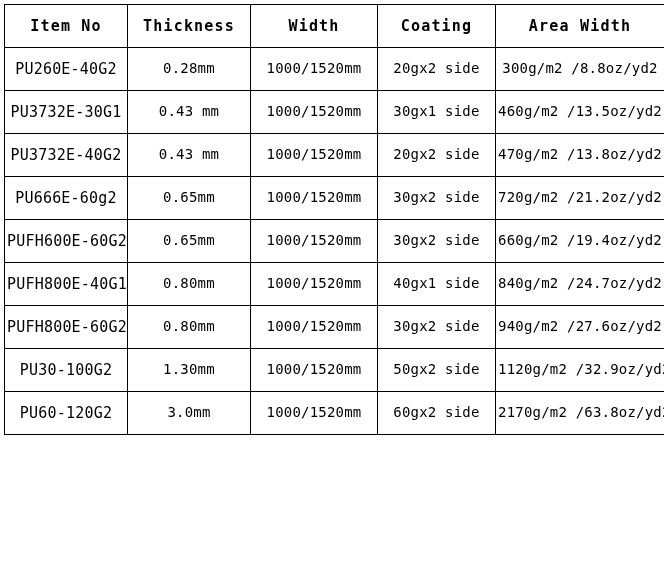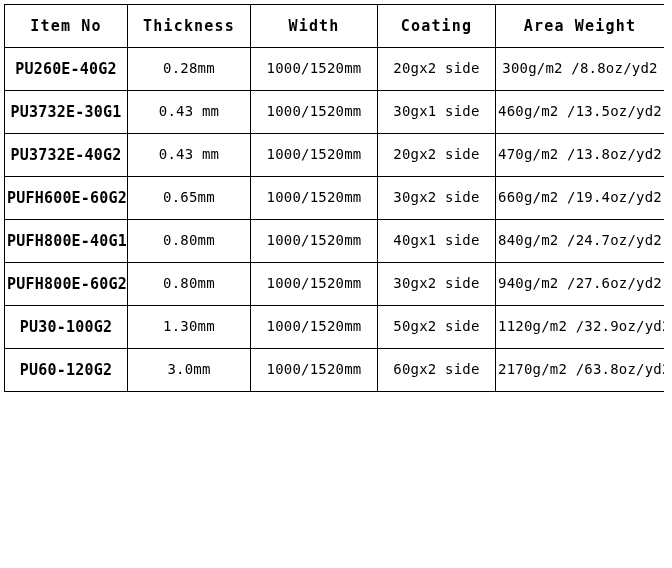--- a/index.html
+++ b/index.html
@@ -50,21 +50,21 @@
     line-height: 1.1;
   }
 
   table.spec-table thead th {
     font-weight: bold;
     font-size: 15px;
     letter-spacing: 1.2px;
   }
 
   table.spec-table tbody td.cell-item {
-    font-weight: bold;
+    font-weight: normal;
     font-size: 15px;
     letter-spacing: 0.2px;
     margin-left: 16px;
   }
 
   table.spec-table tbody td.cell-thickness,
   table.spec-table tbody td.cell-width,
   table.spec-table tbody td.cell-coating {
     font-weight: normal;
     font-size: 14px;
@@ -88,21 +88,21 @@
       <col class="c-width">
       <col class="c-coating">
       <col class="c-area">
     </colgroup>
     <thead>
       <tr>
         <th>Item No</th>
         <th>Thickness</th>
         <th>Width</th>
         <th>Coating</th>
-        <th>Area Weight</th>
+        <th>Area Width</th>
       </tr>
     </thead>
     <tbody id="spec-table-body">
         <tr>
           <td class="cell-item">PU260E-40G2</td>
           <td class="cell-thickness">0.28mm</td>
           <td class="cell-width">1000/1520mm</td>
           <td class="cell-coating">20gx2 side</td>
           <td class="cell-area">300g/m2 /8.8oz/yd2</td>
         </tr>
@@ -112,20 +112,27 @@
           <td class="cell-width">1000/1520mm</td>
           <td class="cell-coating">30gx1 side</td>
           <td class="cell-area">460g/m2 /13.5oz/yd2</td>
         </tr>
         <tr>
           <td class="cell-item">PU3732E-40G2</td>
           <td class="cell-thickness">0.43 mm</td>
           <td class="cell-width">1000/1520mm</td>
           <td class="cell-coating">20gx2 side</td>
           <td class="cell-area">470g/m2 /13.8oz/yd2</td>
+        </tr>
+        <tr>
+          <td class="cell-item">PU666E-60g2</td>
+          <td class="cell-thickness">0.65mm</td>
+          <td class="cell-width">1000/1520mm</td>
+          <td class="cell-coating">30gx2 side</td>
+          <td class="cell-area">720g/m2 /21.2oz/yd2</td>
         </tr>
         <tr>
           <td class="cell-item">PUFH600E-60G2</td>
           <td class="cell-thickness">0.65mm</td>
           <td class="cell-width">1000/1520mm</td>
           <td class="cell-coating">30gx2 side</td>
           <td class="cell-area">660g/m2 /19.4oz/yd2</td>
         </tr>
         <tr>
           <td class="cell-item">PUFH800E-40G1</td>

